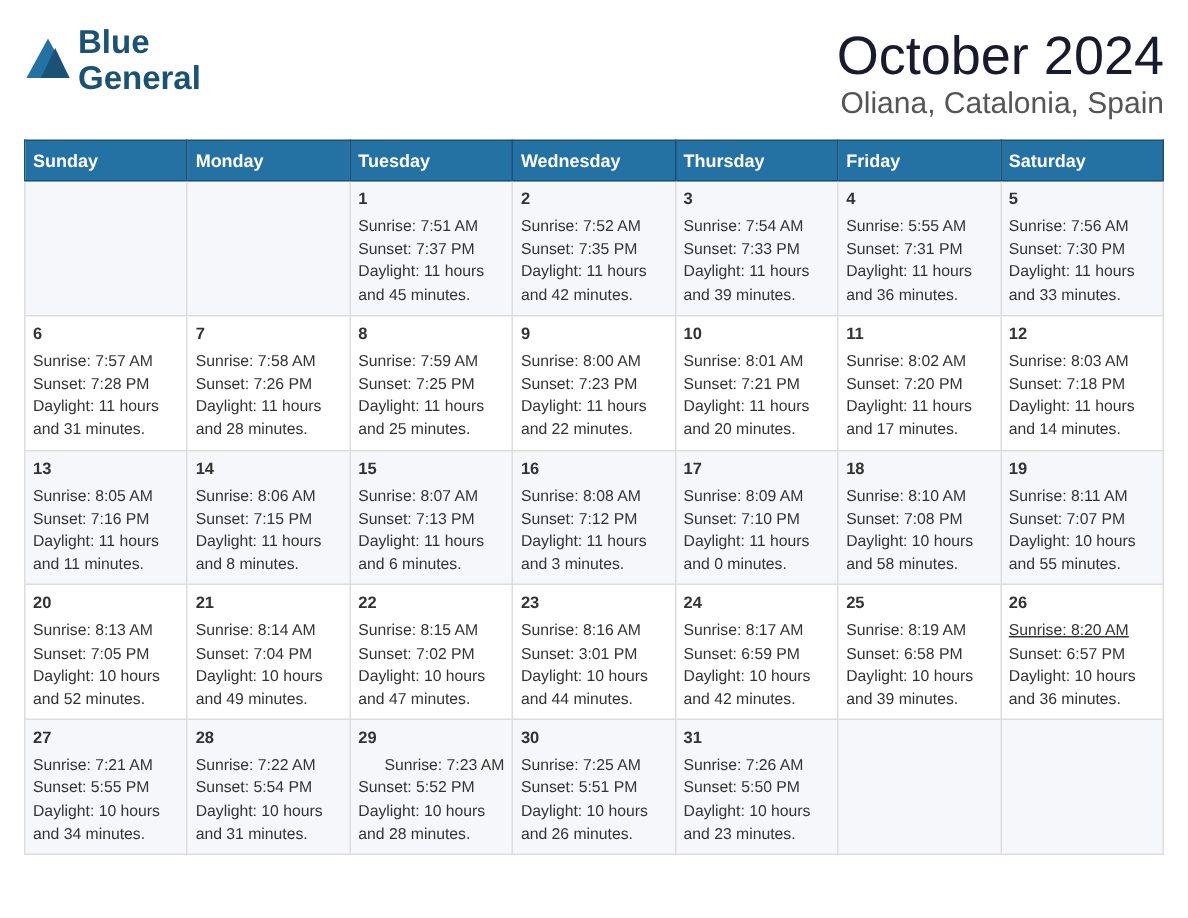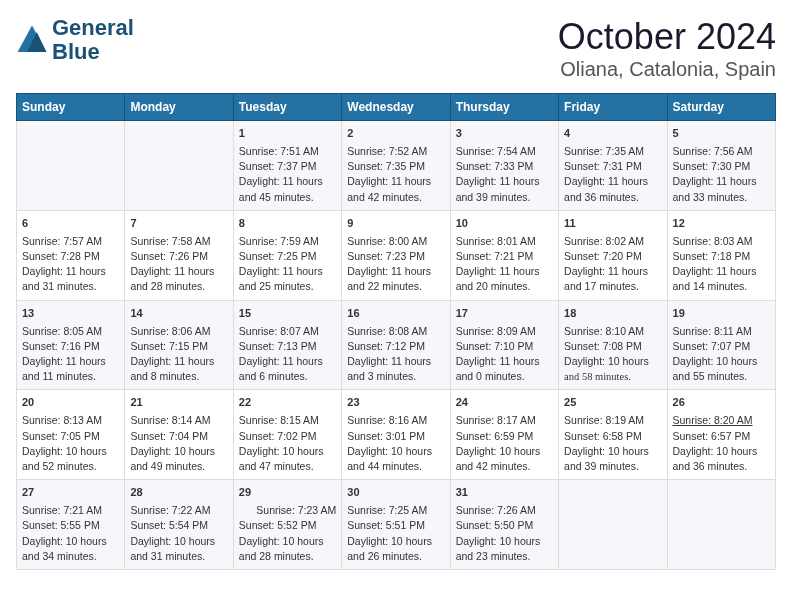--- a/index.html
+++ b/index.html
@@ -92,22 +92,22 @@
 </head>
 <body>
 
 <div class="header">
   <div class="logo">
     <svg class="logo-icon" viewBox="0 0 40 40">
       <polygon points="20,2 38,35 2,35" fill="#2471a3"></polygon>
       <polygon points="26,10 38,35 14,35" fill="#1a5276"></polygon>
     </svg>
     <div class="logo-text">
+      <div><span>Blue</span></div>
       <div><span>General</span></div>
-      <div><span>Blue</span></div>
     </div>
   </div>
   <div class="title-section">
     <div class="month-title">October 2024</div>
     <div class="location">Oliana, Catalonia, Spain</div>
   </div>
 </div>
 
 <table>
   <thead>
@@ -141,21 +141,21 @@
         </td>
         <td>
           <span class="day-num">3</span>
           <span style="display: block;">Sunrise: 7:54 AM</span>
           <span style="display: block;">Sunset: 7:33 PM</span>
           <span style="display: block;">Daylight: 11 hours</span>
           <span style="display: block;">and 39 minutes.</span>
         </td>
         <td>
           <span class="day-num">4</span>
-          <span style="display: block;">Sunrise: 7:35 AM</span>
+          <span style="display: block;">Sunrise: 5:55 AM</span>
           <span style="display: block;">Sunset: 7:31 PM</span>
           <span style="display: block;">Daylight: 11 hours</span>
           <span style="display: block;">and 36 minutes.</span>
         </td>
         <td>
           <span class="day-num">5</span>
           <span style="display: block;">Sunrise: 7:56 AM</span>
           <span style="display: block;">Sunset: 7:30 PM</span>
           <span style="display: block;">Daylight: 11 hours</span>
           <span style="display: block;">and 33 minutes.</span>
@@ -246,21 +246,21 @@
           <span style="display: block;">Sunrise: 8:09 AM</span>
           <span style="display: block;">Sunset: 7:10 PM</span>
           <span style="display: block;">Daylight: 11 hours</span>
           <span style="display: block;">and 0 minutes.</span>
         </td>
         <td>
           <span class="day-num">18</span>
           <span style="display: block;">Sunrise: 8:10 AM</span>
           <span style="display: block;">Sunset: 7:08 PM</span>
           <span style="display: block;">Daylight: 10 hours</span>
-          <span style="display: block; font-family: Liberation Serif, serif;">and 58 minutes.</span>
+          <span style="display: block;">and 58 minutes.</span>
         </td>
         <td>
           <span class="day-num">19</span>
           <span style="display: block;">Sunrise: 8:11 AM</span>
           <span style="display: block;">Sunset: 7:07 PM</span>
           <span style="display: block;">Daylight: 10 hours</span>
           <span style="display: block;">and 55 minutes.</span>
         </td>
       </tr>
       <tr>

